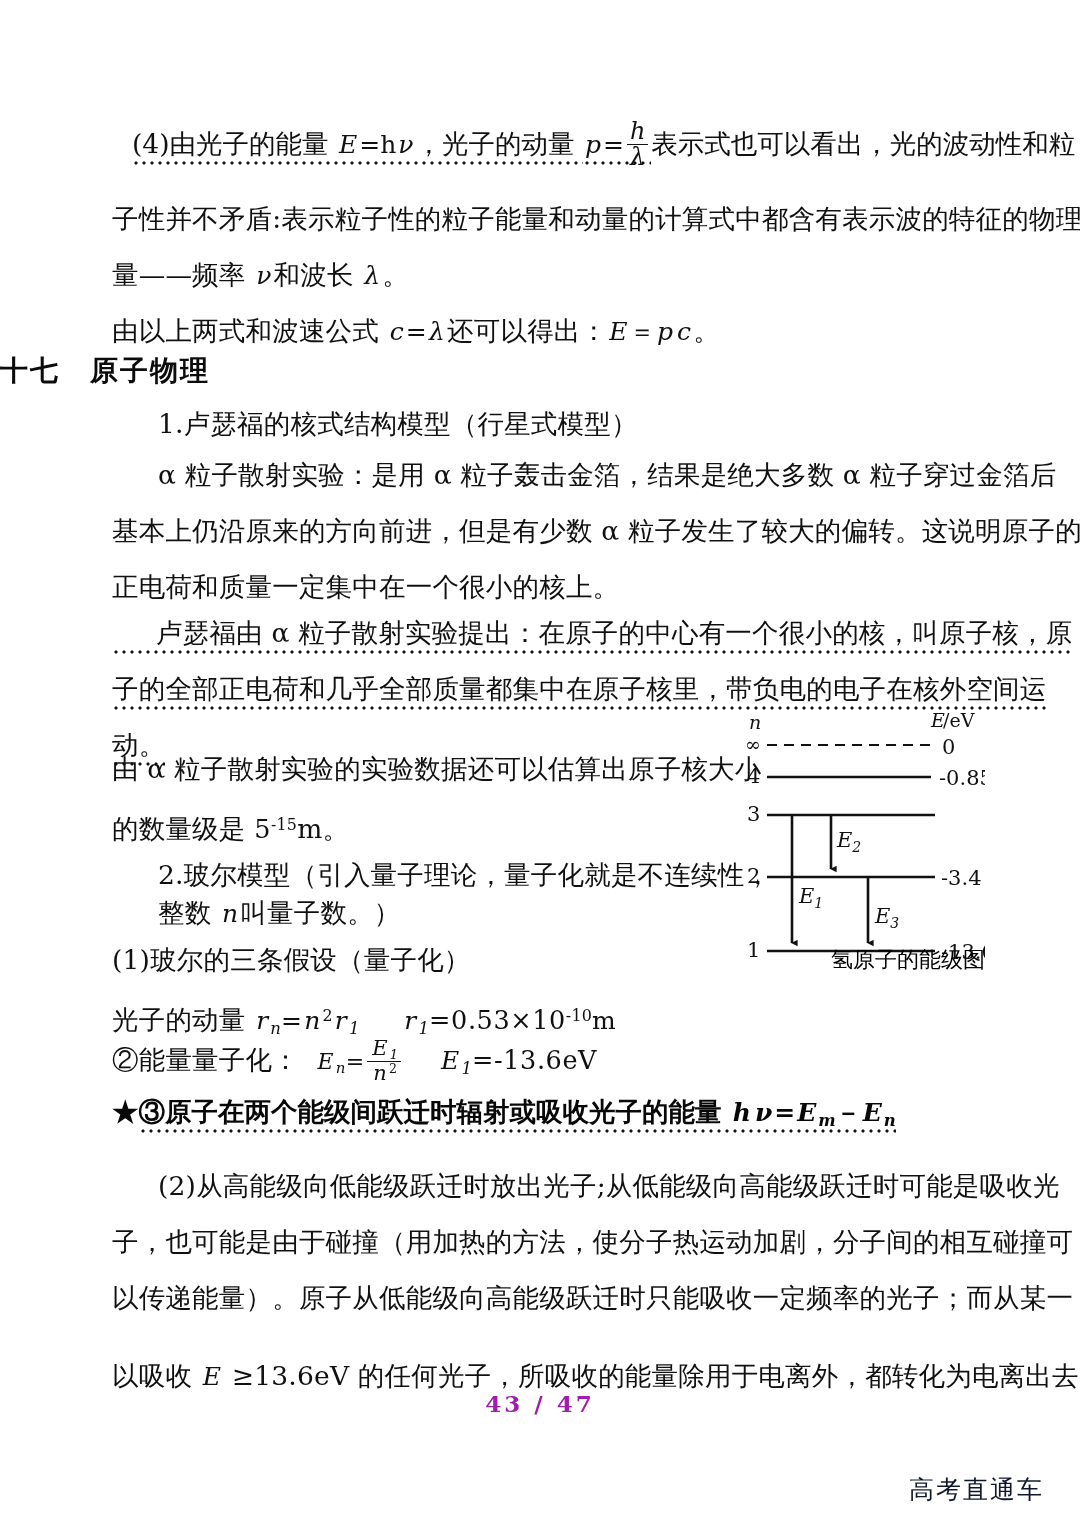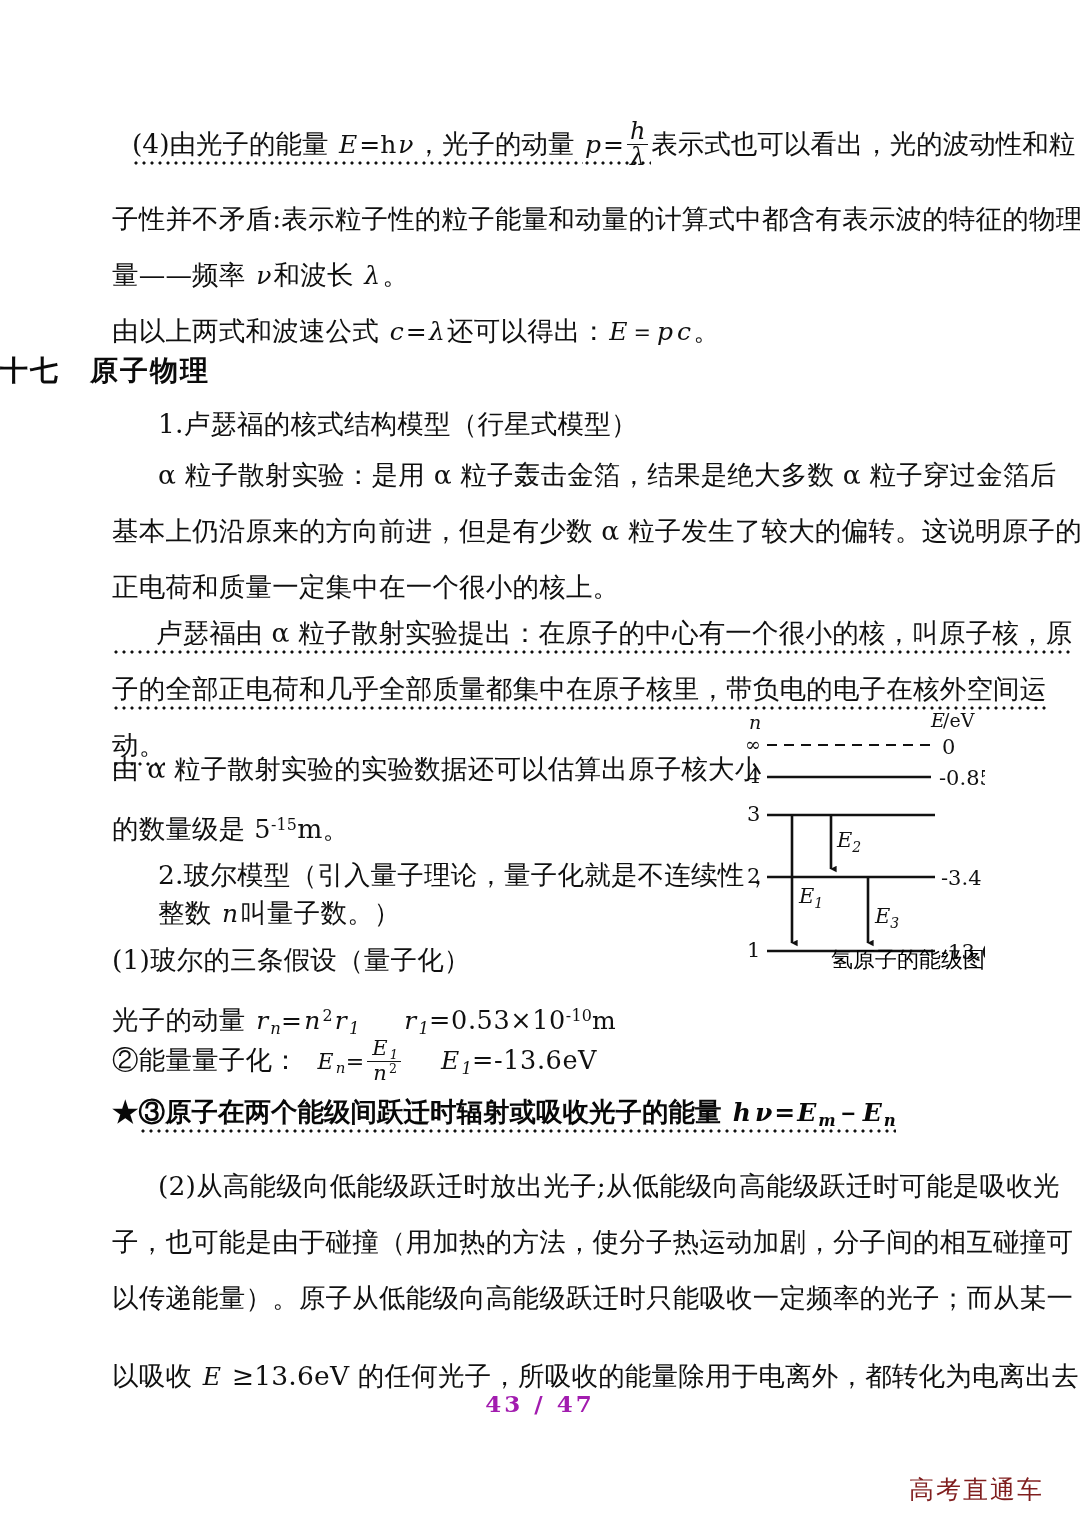--- a/index.html
+++ b/index.html
@@ -147,21 +147,21 @@
     letter-spacing: 3px;
     color: #a21caf;
   }
   .watermark {
     position: absolute;
     right: 36px;
     top: 1473px;
     font-family: "DejaVu Sans", "Liberation Sans", sans-serif;
     font-size: 25px;
     letter-spacing: 2px;
-    color: #7f1d1d;
+    color: #0f172a;
   }
 </style>
 </head>
 <body>
 
 <div class="page">
 
   <div class="para" style="left:112px; top:116px; width:900px;margin-left:20px;">
     <div class="line">
       <span class="dotu"><span>(4)由光子的能量 </span><span class="mv">E</span><span class="mvu">=h</span><span class="mv">ν</span><span>，光子的动量 </span></span><span class="dotu"><span class="mv">p</span><span class="mvu">=</span><span class="frac"><span class="n">h</span><span class="d">λ</span></span></span><span>表示式也可以看出，光的波动性和粒</span>

